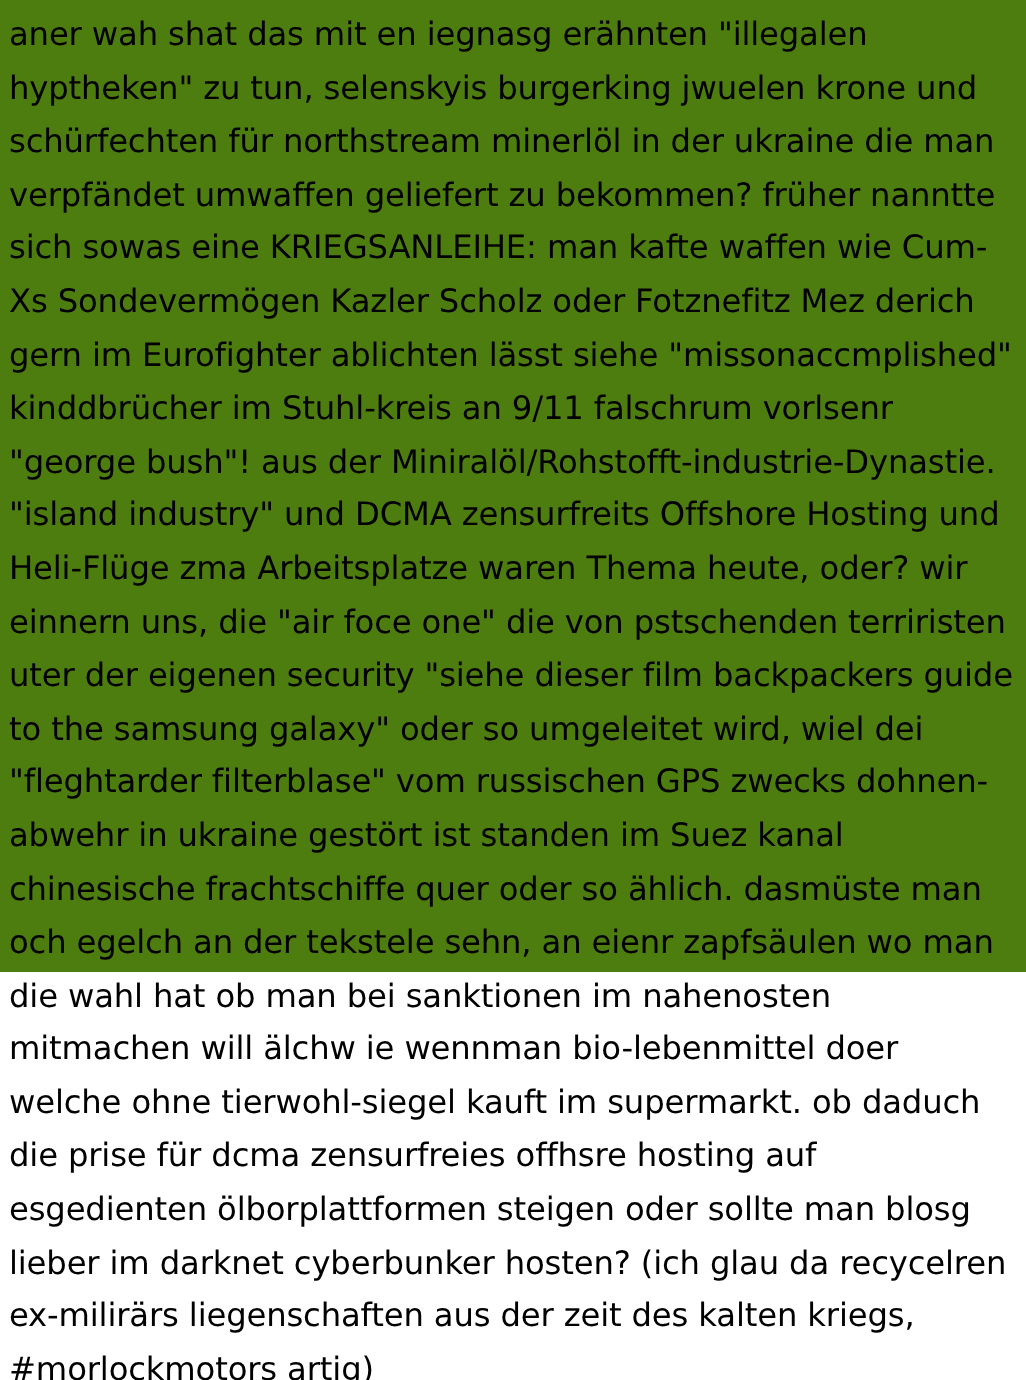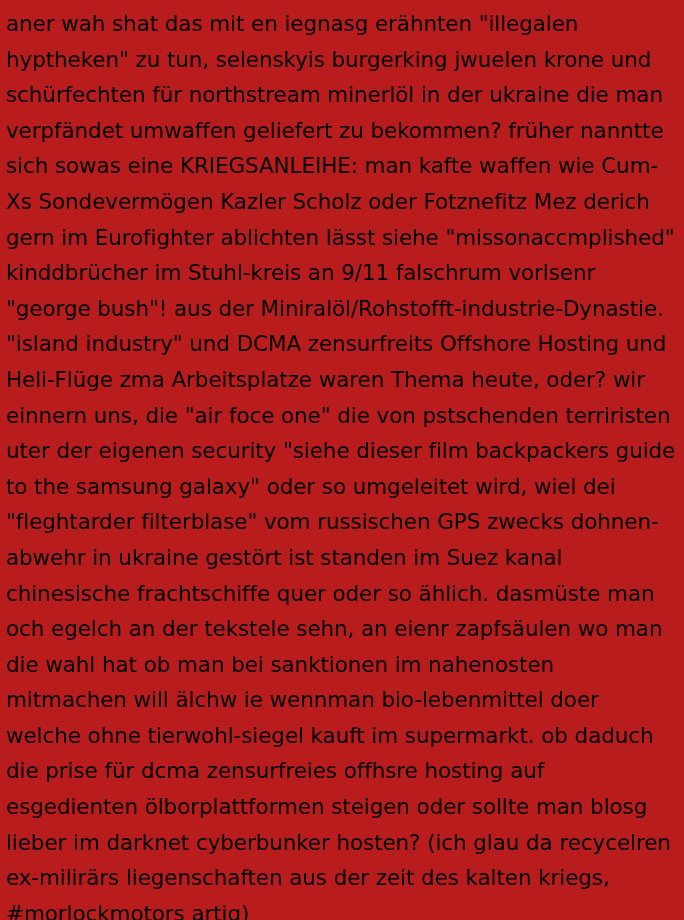--- a/index.html
+++ b/index.html
@@ -9,23 +9,23 @@
   }
   body {
     width: 684px;
     height: 920px;
     overflow: hidden;
     font-family: "DejaVu Sans", sans-serif;
   }
   .page {
     box-sizing: border-box;
     width: 684px;
-    height: 920px;
+    height: 648px;
     padding: 6px 6px 0 6px;
-    background: #b91c1c;
+    background: #4d7c0f;
   }
   .text-block {
     font-family: "DejaVu Sans", sans-serif;
     font-size: 21.5px;
     line-height: 35.6px;
     color: #000000;
     letter-spacing: -0.1px;
     white-space: pre-wrap;
     word-break: normal;
     overflow-wrap: normal;

